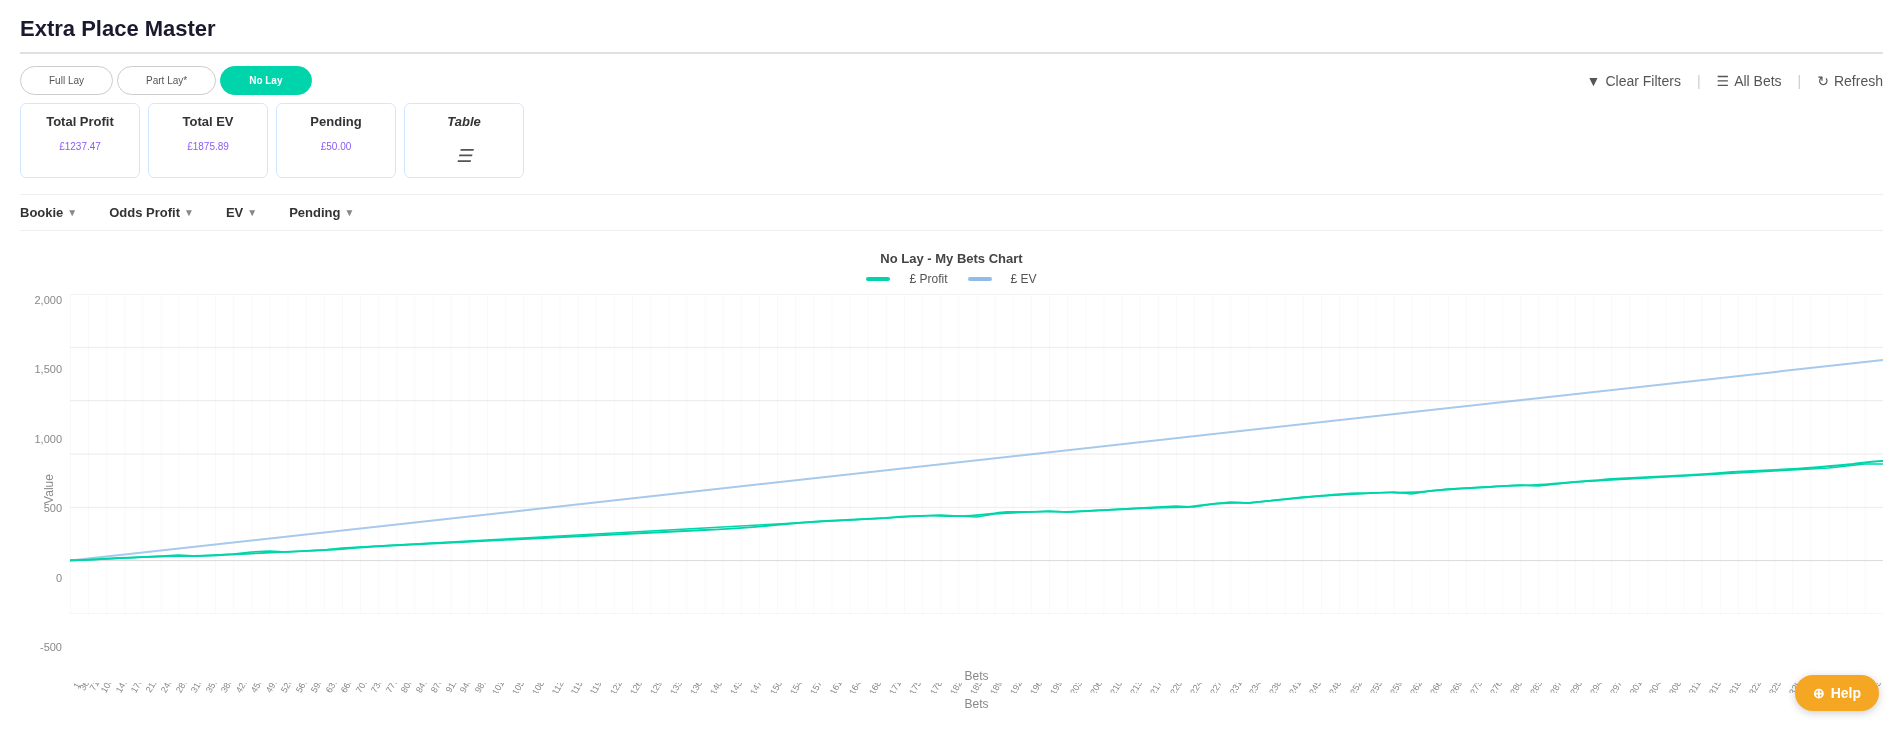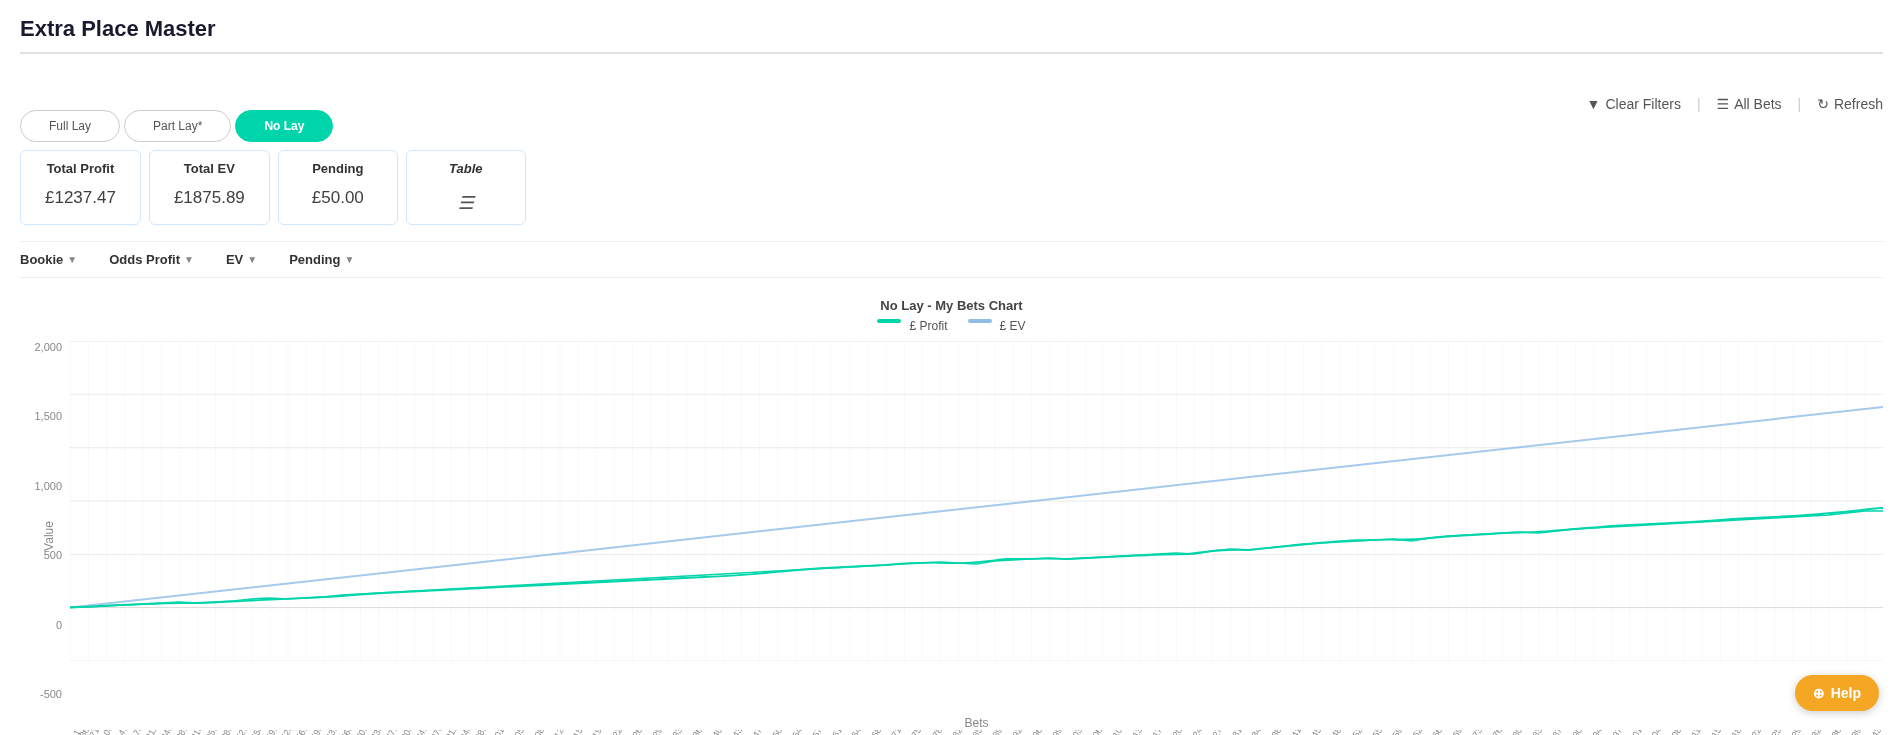--- a/index.html
+++ b/index.html
@@ -12,24 +12,23 @@
     .top-bar { display: flex; align-items: center; justify-content: space-between; margin-bottom: 8px; }
 
     .tab-group { display: flex; align-items: center; gap: 4px; }
 
     .tab-btn {
       padding: 8px 28px;
       border-radius: 24px;
       border: 1.5px solid #ccc;
       background: #fff;
       cursor: pointer;
-      font-size: 12px;
+      font-size: 10px;
       font-weight: 500;
       color: #555;
-      margin-top: 44px;
     }
     .tab-btn.active {
       background: #00d4aa;
       border-color: #00d4aa;
       color: #fff;
       font-weight: 600;
     }
 
     .top-actions { display: flex; align-items: center; gap: 16px; font-size: 14px; color: #555; }
     .top-actions .divider { color: #ccc; }
@@ -45,38 +44,38 @@
     .stats-row { display: flex; gap: 8px; margin-bottom: 16px; }
 
     .stat-card {
       border: 1.5px solid #d0e8ff;
       border-radius: 6px;
       padding: 10px 24px;
       text-align: center;
       min-width: 120px;
     }
     .stat-card .stat-label { font-size: 13px; font-weight: 600; color: #333; margin-bottom: 12px; }
-    .stat-card .stat-value { font-size: 17px; color: #404040; }
+    .stat-card .stat-value { font-size: 10px; color: #8b5cf6; }
     .stat-card.table-card { display: flex; flex-direction: column; align-items: center; justify-content: center; font-style: italic; }
     .stat-card .table-icon { font-size: 18px; color: #555; margin-top: 4px; }
 
     .filter-row { display: flex; align-items: center; gap: 32px; padding: 10px 0; border-top: 1.5px solid #eee; border-bottom: 1.5px solid #eee; margin-bottom: 12px; }
 
     .filter-btn {
       display: flex; align-items: center; gap: 4px;
       background: none; border: none; cursor: pointer;
       font-size: 13px; font-weight: 600; color: #333;
     }
     .filter-btn .chevron { font-size: 10px; color: #888; }
 
     .chart-container { width: 100%; padding: 8px 0; position: relative; }
     .chart-title { text-align: center; font-size: 13px; font-weight: 600; color: #444; margin-bottom: 6px; }
 
     .legend { display: flex; align-items: center; justify-content: center; gap: 20px; margin-bottom: 8px; font-size: 12px; color: #555; }
-    .legend-item { display: flex; gap: 8px; }
+    .legend-item { display: flex; align-items: center; gap: 19px; }
     .legend-color { width: 24px; height: 4px; border-radius: 2px; }
     .legend-profit { background: #00d4aa; }
     .legend-ev { background: #90bce8; }
 
     .chart-area { display: flex; width: 100%; }
 
     .help-btn {
       position: fixed; bottom: 24px; right: 24px;
       background: #f5a623; color: #fff; border: none;
       border-radius: 24px; padding: 10px 18px;

